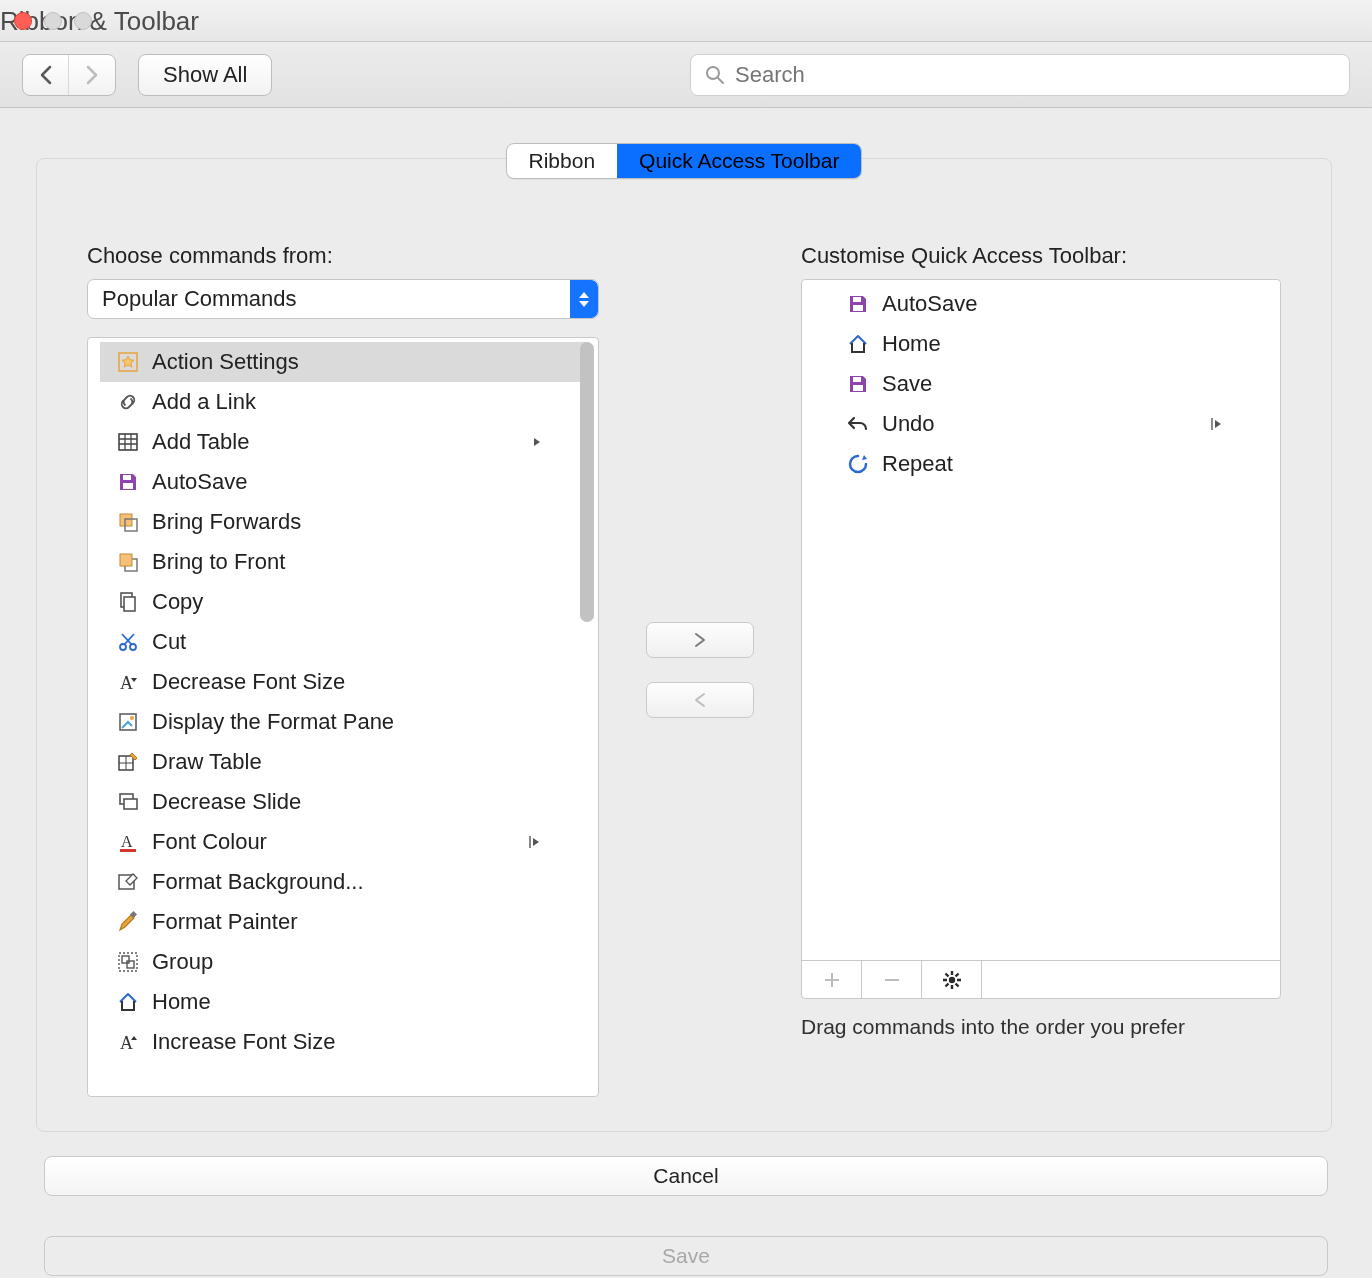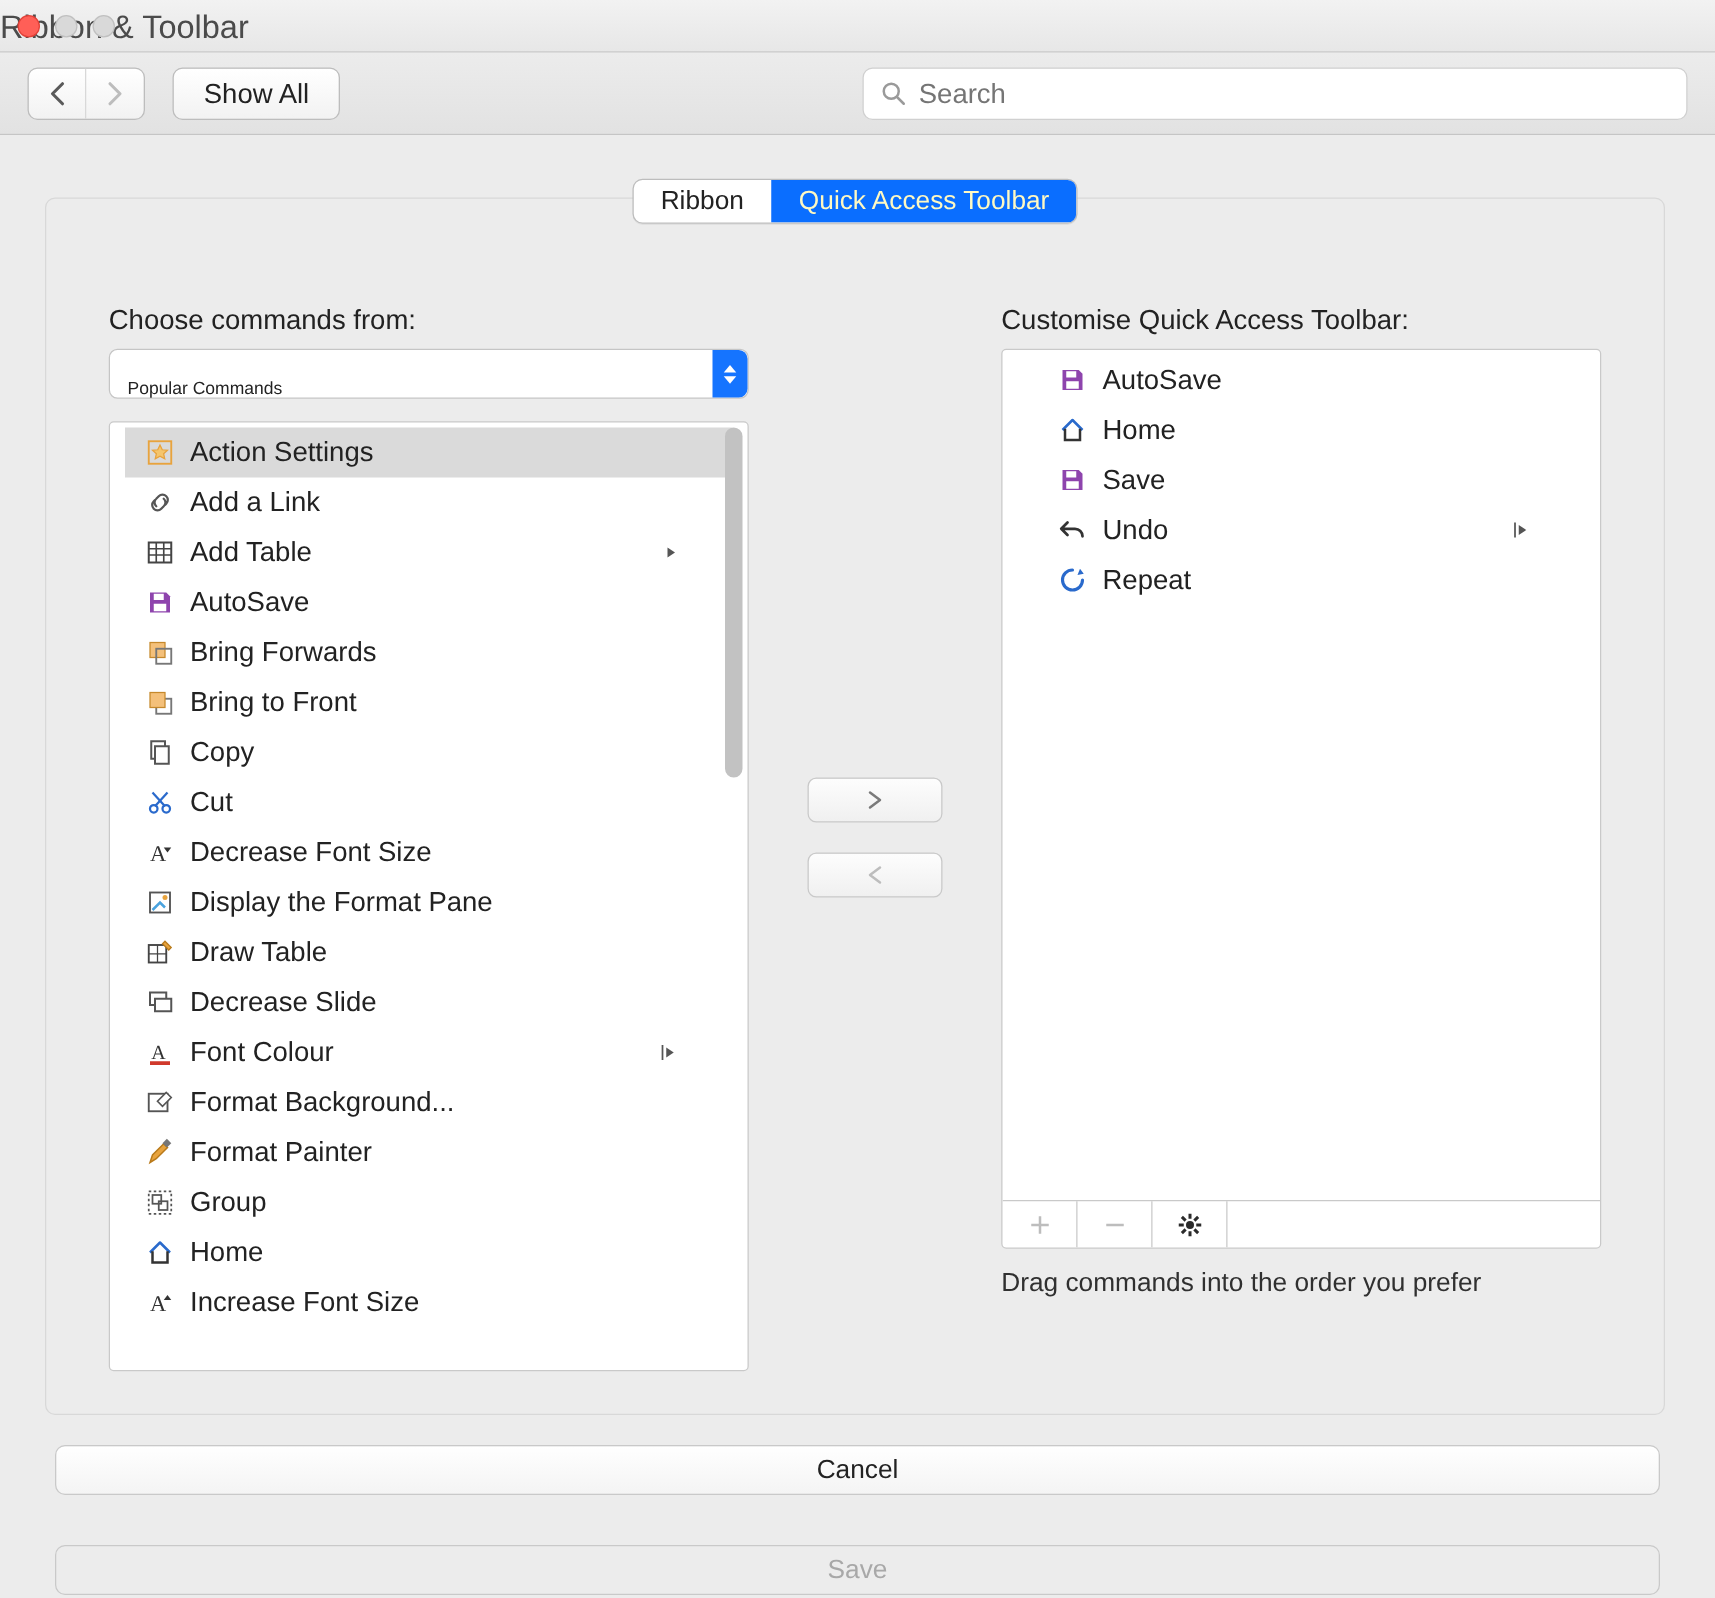--- a/index.html
+++ b/index.html
@@ -80,38 +80,38 @@
   .seg-wrap { display:flex; justify-content:center; margin-top:-16px;}
   .seg {
     display:flex; border:1px solid #bdbdbd; border-radius:8px;
     overflow:hidden; height:36px; background:#fff;
     box-shadow:0 1px 0 rgba(0,0,0,0.05);
   }
   .seg .tab {
     display:flex; align-items:center; padding:0 22px; font-size:21px;
   }
   .seg .tab.active {
-    background:#0a6eff; color:#fef9c3;
+    background:#0a6eff; color:#000000;
   }
 
   .cols {
     display:flex; gap:46px; margin-top:64px;
   }
   .col-left { width:512px; }
   .col-mid  { width:110px; display:flex; flex-direction:column; justify-content:center; align-items:center; gap:24px;}
   .col-right{ flex:1; }
 
   .col-left h4, .col-right h4 {
     font-weight:400; font-size:22px; margin-bottom:10px;
   }
 
   .select {
     height:40px; border:1px solid #c5c5c5; border-radius:7px; background:#fff;
-    display:flex; align-items:flex-end; padding:0 14px; position:relative;
-    font-size:14px;
+    display:flex; align-items:center; padding:0 14px; position:relative;
+    font-size:22px;
   }
   .stepper {
     position:absolute; right:0; top:0; bottom:0; width:28px;
     background:#1574ff;
     border-radius:0 7px 7px 0;
     display:flex; flex-direction:column; align-items:center; justify-content:center;
   }
   .stepper::before, .stepper::after {
     content:""; width:0; height:0; border-left:5px solid transparent; border-right:5px solid transparent;
   }

